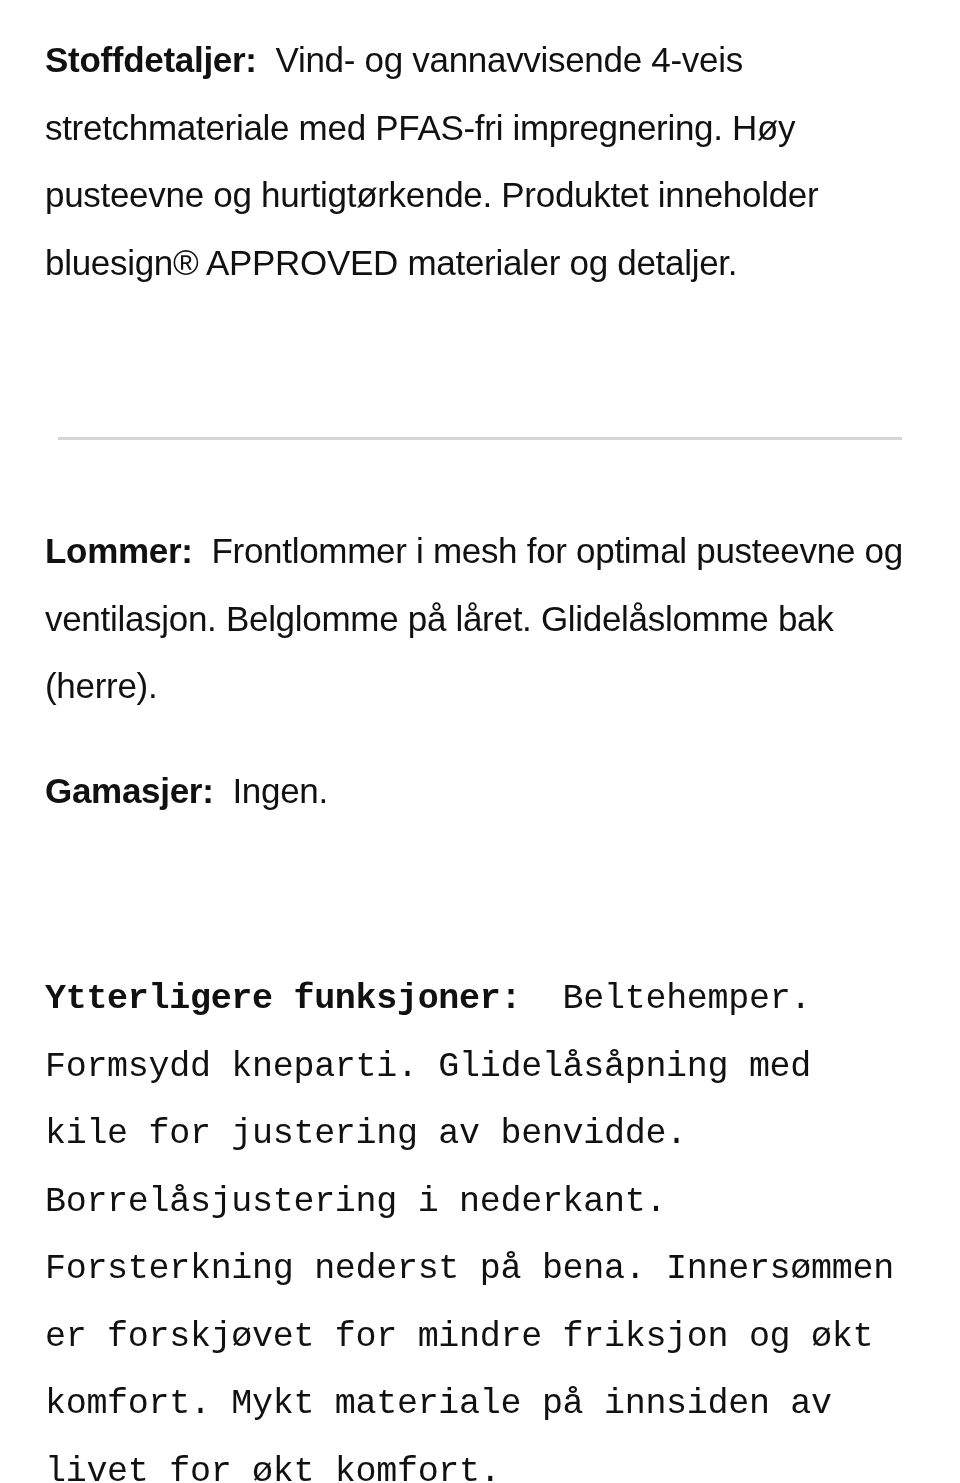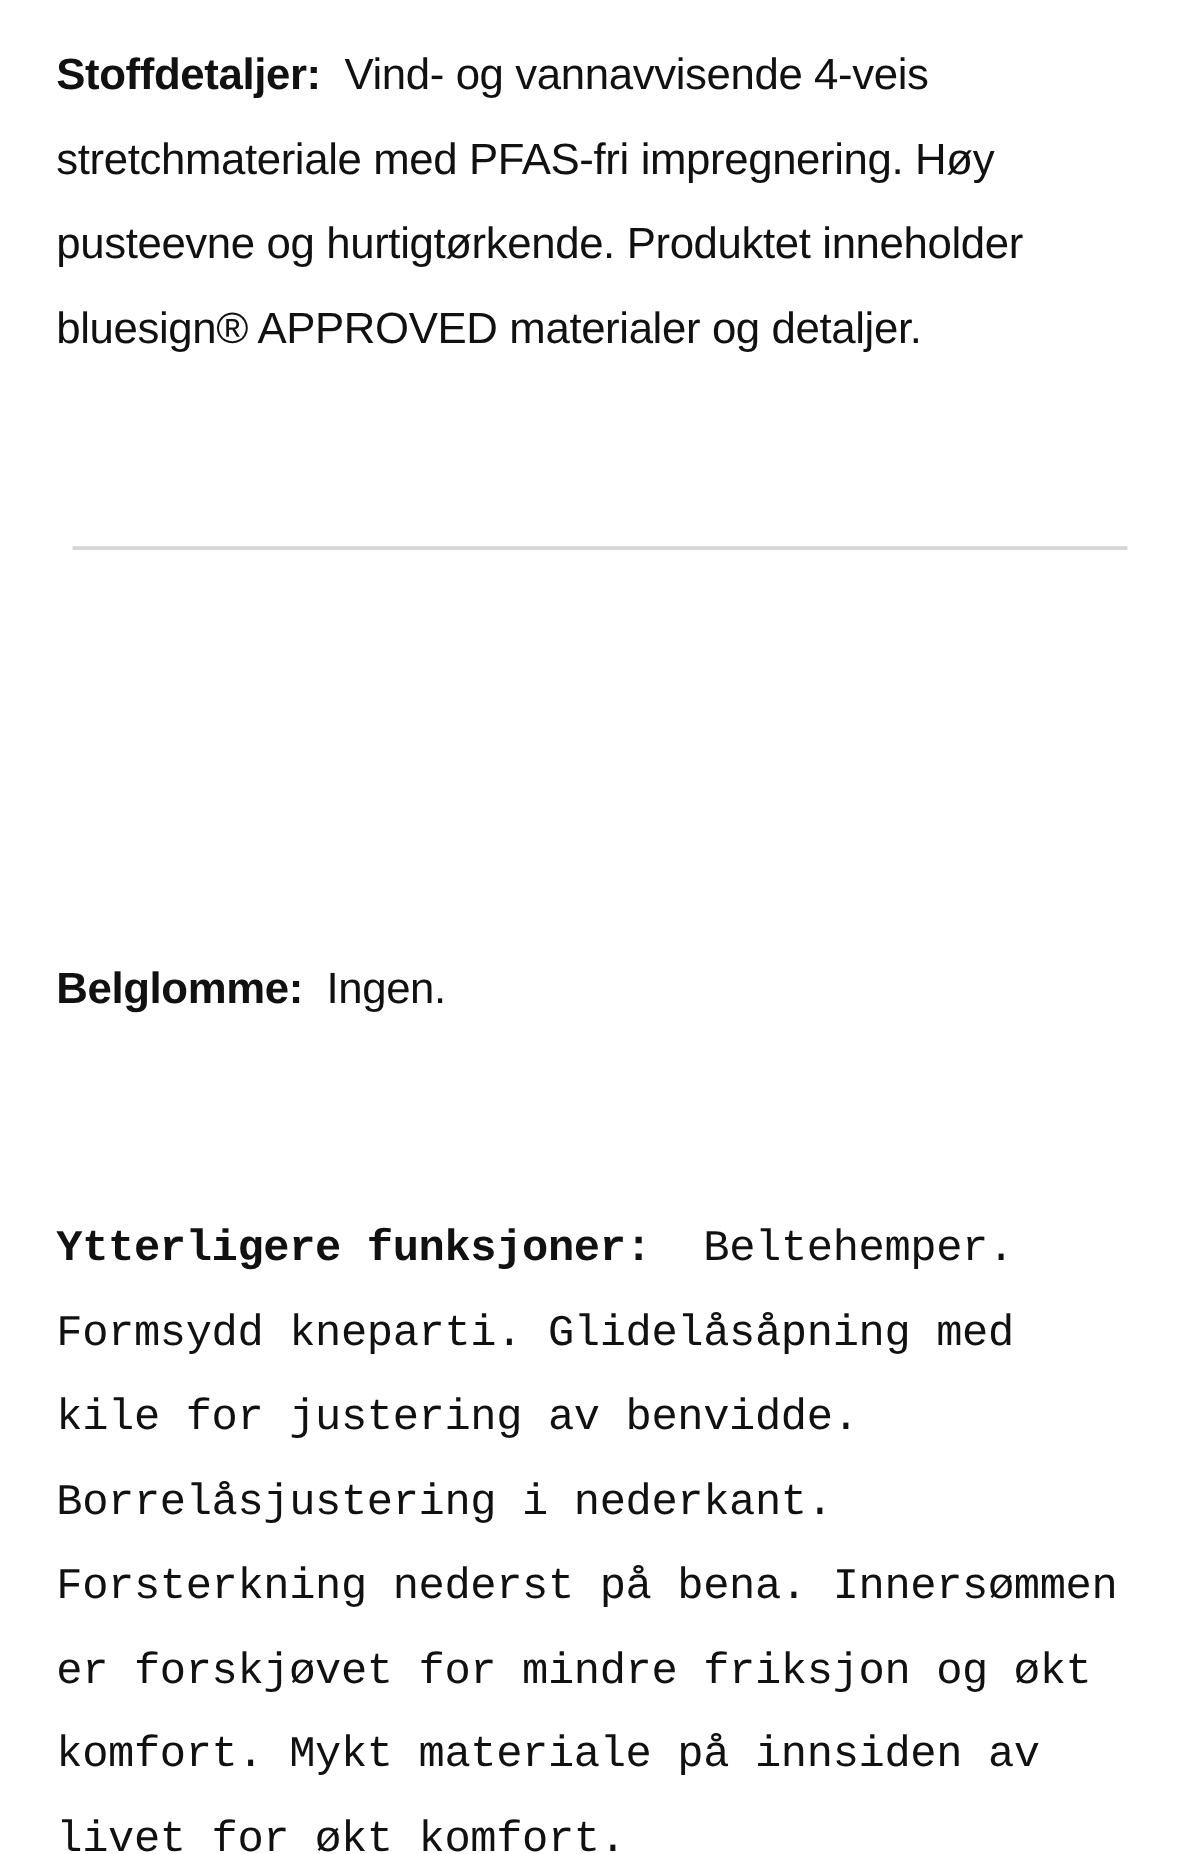--- a/index.html
+++ b/index.html
@@ -24,23 +24,26 @@
 <body>
 
 <div class="wrap">
 
   <p class="para" style="top:26px;">
     <span class="label">Stoffdetaljer:</span>&nbsp;&nbsp;<span>Vind- og vannavvisende 4-veis stretchmateriale med PFAS-fri impregnering. Høy pusteevne og hurtigtørkende. Produktet inneholder bluesign® APPROVED materialer og detaljer.</span>
   </p>
 
   <div class="divider"></div>
 
+  <p class="para" style="top:517px;">
+    <span class="label">Lommer:</span>&nbsp;&nbsp;<span>Frontlommer i mesh for optimal pusteevne og ventilasjon. Belglomme på låret. Glidelåslomme bak (herre).</span>
+  </p>
 
   <p class="para" style="top:757px;">
-    <span class="label">Belglomme:</span>&nbsp;&nbsp;<span>Ingen.</span>
+    <span class="label">Gamasjer:</span>&nbsp;&nbsp;<span>Ingen.</span>
   </p>
 
 
   <p class="para" style="top:966px;font-family:Liberation Mono, monospace;">
     <span class="label">Ytterligere funksjoner:</span>&nbsp;&nbsp;<span>Beltehemper. Formsydd kneparti. Glidelåsåpning med kile for justering av benvidde. Borrelåsjustering i nederkant. Forsterkning nederst på bena. Innersømmen er forskjøvet for mindre friksjon og økt komfort. Mykt materiale på innsiden av livet for økt komfort.</span>
   </p>
 
 </div>
 
 </body></html>

